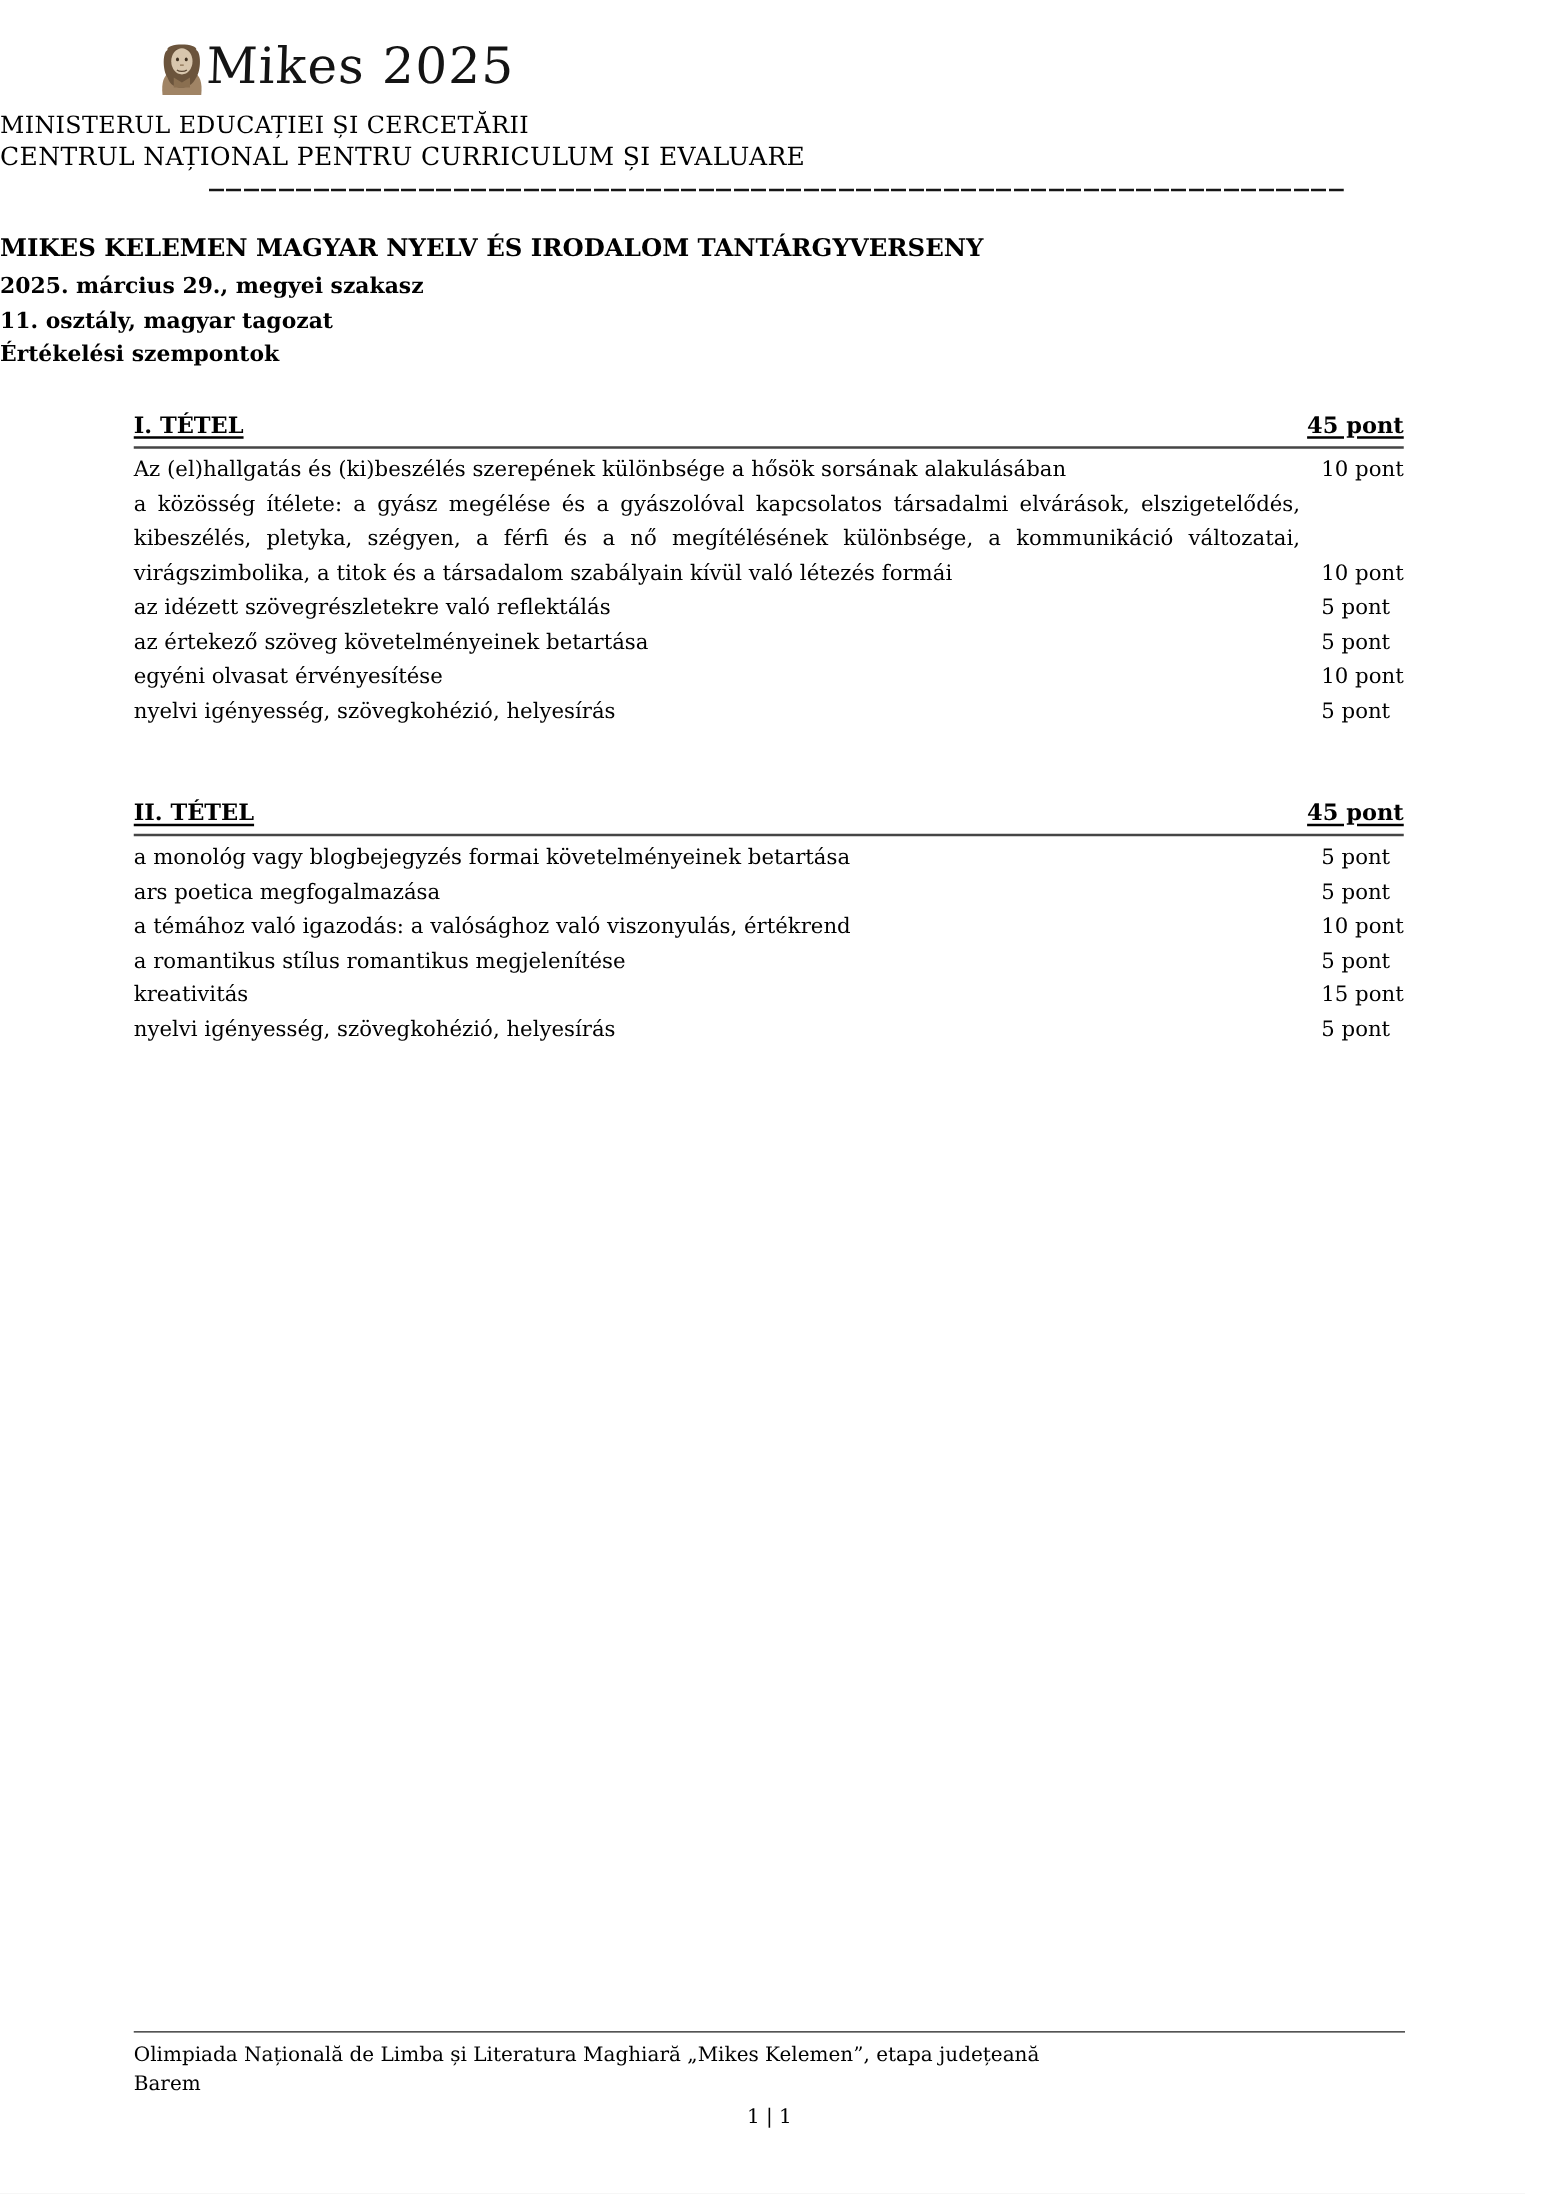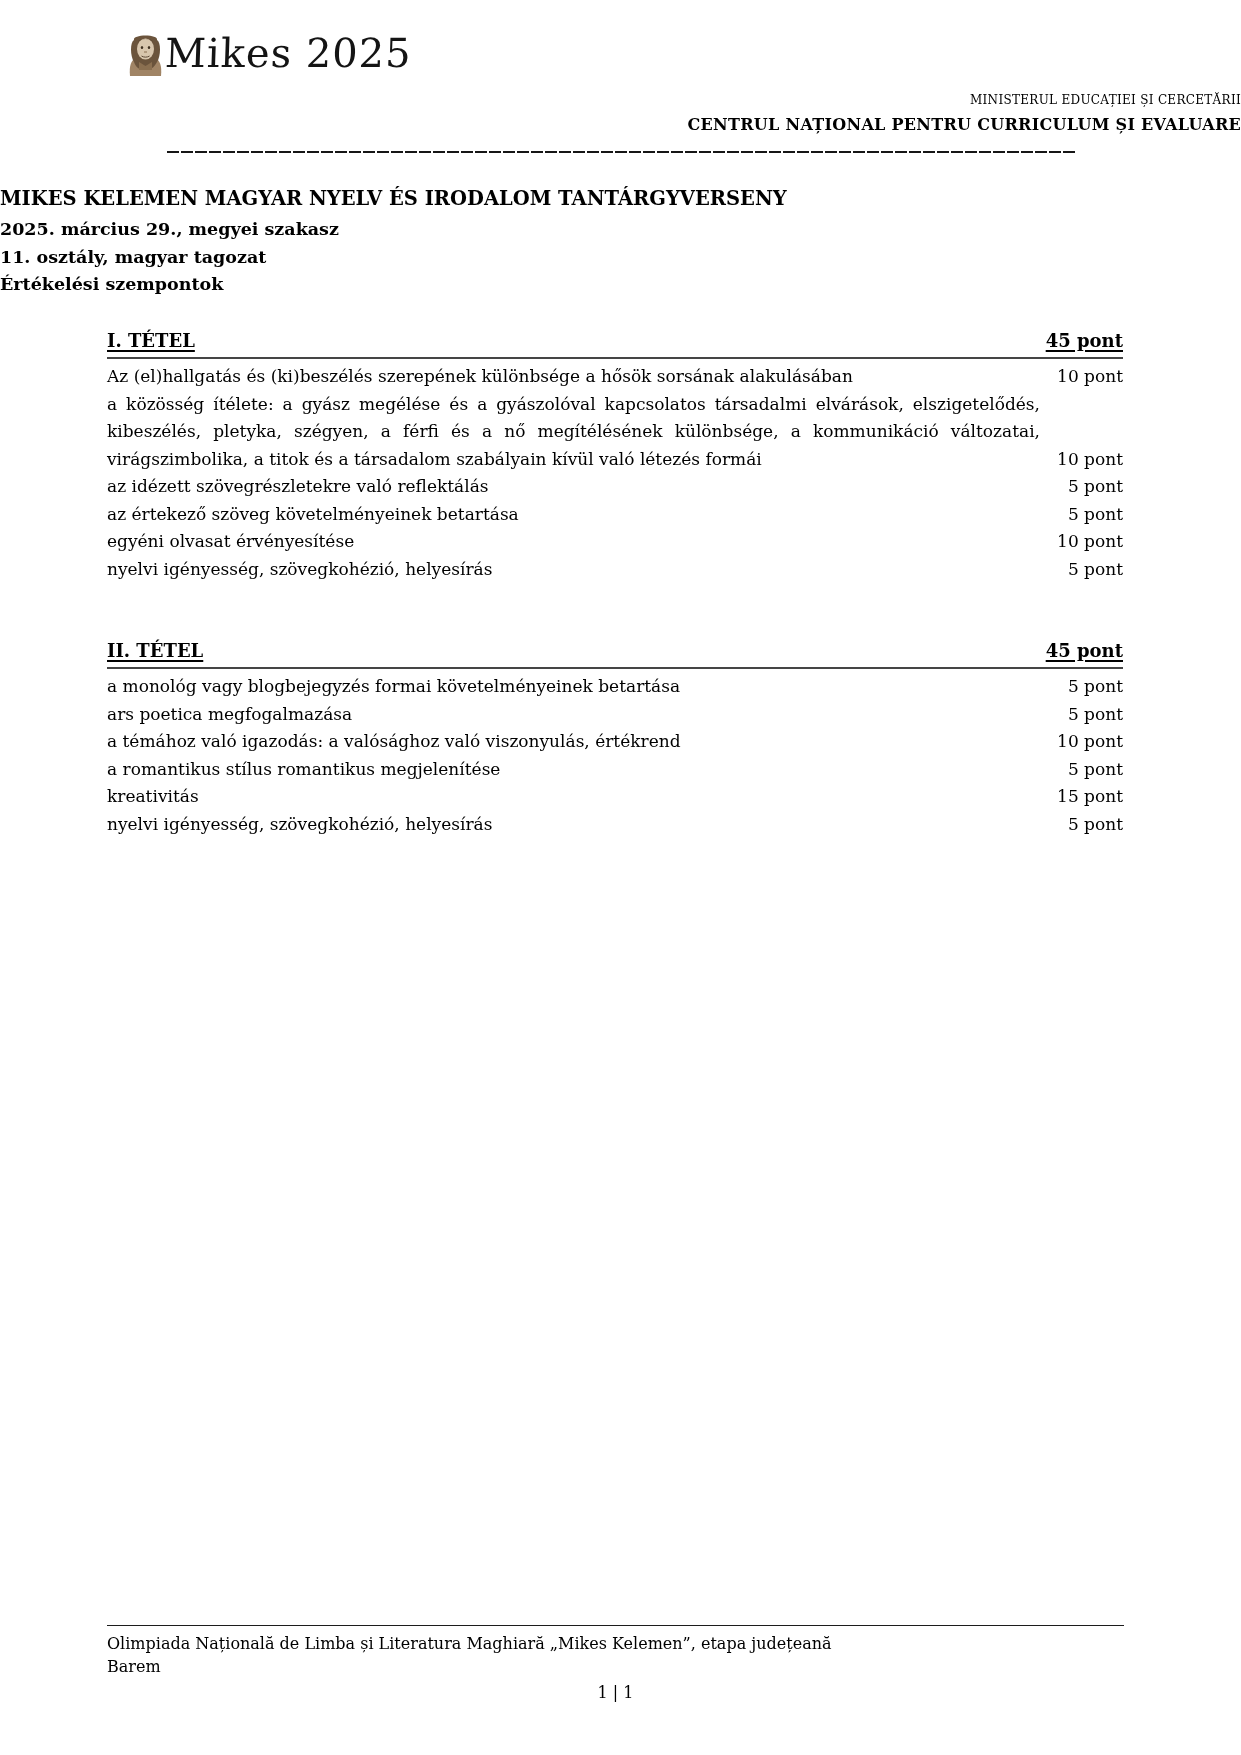--- a/index.html
+++ b/index.html
@@ -19,24 +19,24 @@
   .logo-portrait { width:39px; height:48px; margin-top:2px; }
   .logo-text {
     font-size:40px; line-height:46px;
     letter-spacing:1px;
     color:#141414;
     font-family:"DejaVu Serif","Liberation Serif",serif;
     transform:skewX(-2deg);
   }
 
   
-  .org-line1 { position:absolute; top:88px; left:0; width:100%; text-align:right;
-               font-size:12px; line-height:24px; letter-spacing:0.3px; }
-  .org-line2 { position:absolute; top:112px; left:0; width:100%; text-align:right;
-               font-size:16px; line-height:26px; letter-spacing:0.3px;font-weight:bold; }
+  .org-line1 { position:absolute; top:88px; left:0; width:100%; text-align:left;
+               font-size:19px; line-height:24px; letter-spacing:0.3px; }
+  .org-line2 { position:absolute; top:112px; left:0; width:100%; text-align:left;
+               font-size:20px; line-height:26px; letter-spacing:0.3px; }
 
   
   .top-rule {
     position:absolute; top:151px; left:167px; width:908px; height:2px;
     background:repeating-linear-gradient(90deg,#161616 0 12px,rgba(0,0,0,0) 12px 14px);
   }
 
   
   .title-block { position:absolute; top:186px; left:0; width:100%; font-weight:bold; }
   .title-main  { font-size:19.5px; line-height:26px; }
@@ -55,21 +55,21 @@
   }
   .section-head .head-label,
   .section-head .head-total {
     text-decoration:underline;
     text-decoration-thickness:1.5px;
     text-underline-offset:3px;
   }
   .items { margin-top:4px; font-size:17px; line-height:27.5px; }
   .item  { display:flex; align-items:flex-end; }
   .item-text { flex:1 1 auto; text-align:justify; }
-  .item-pont { flex:0 0 auto; margin-left:17px; min-width:66px; text-align:right; white-space:nowrap; }
+  .item-pont { flex:0 0 auto; margin-left:17px; min-width:66px; white-space:nowrap; }
 
   
   .footer {
     position:absolute; top:1625px; left:107px; width:1017px;
     border-top:1px solid #1c1c1c;
     padding-top:7px;
     font-size:16px; line-height:22px;
   }
   .footer-row2 { display:flex; justify-content:space-between; line-height:23px; }
   .footer-page { text-align:center; line-height:26px; margin-top:2px; }

